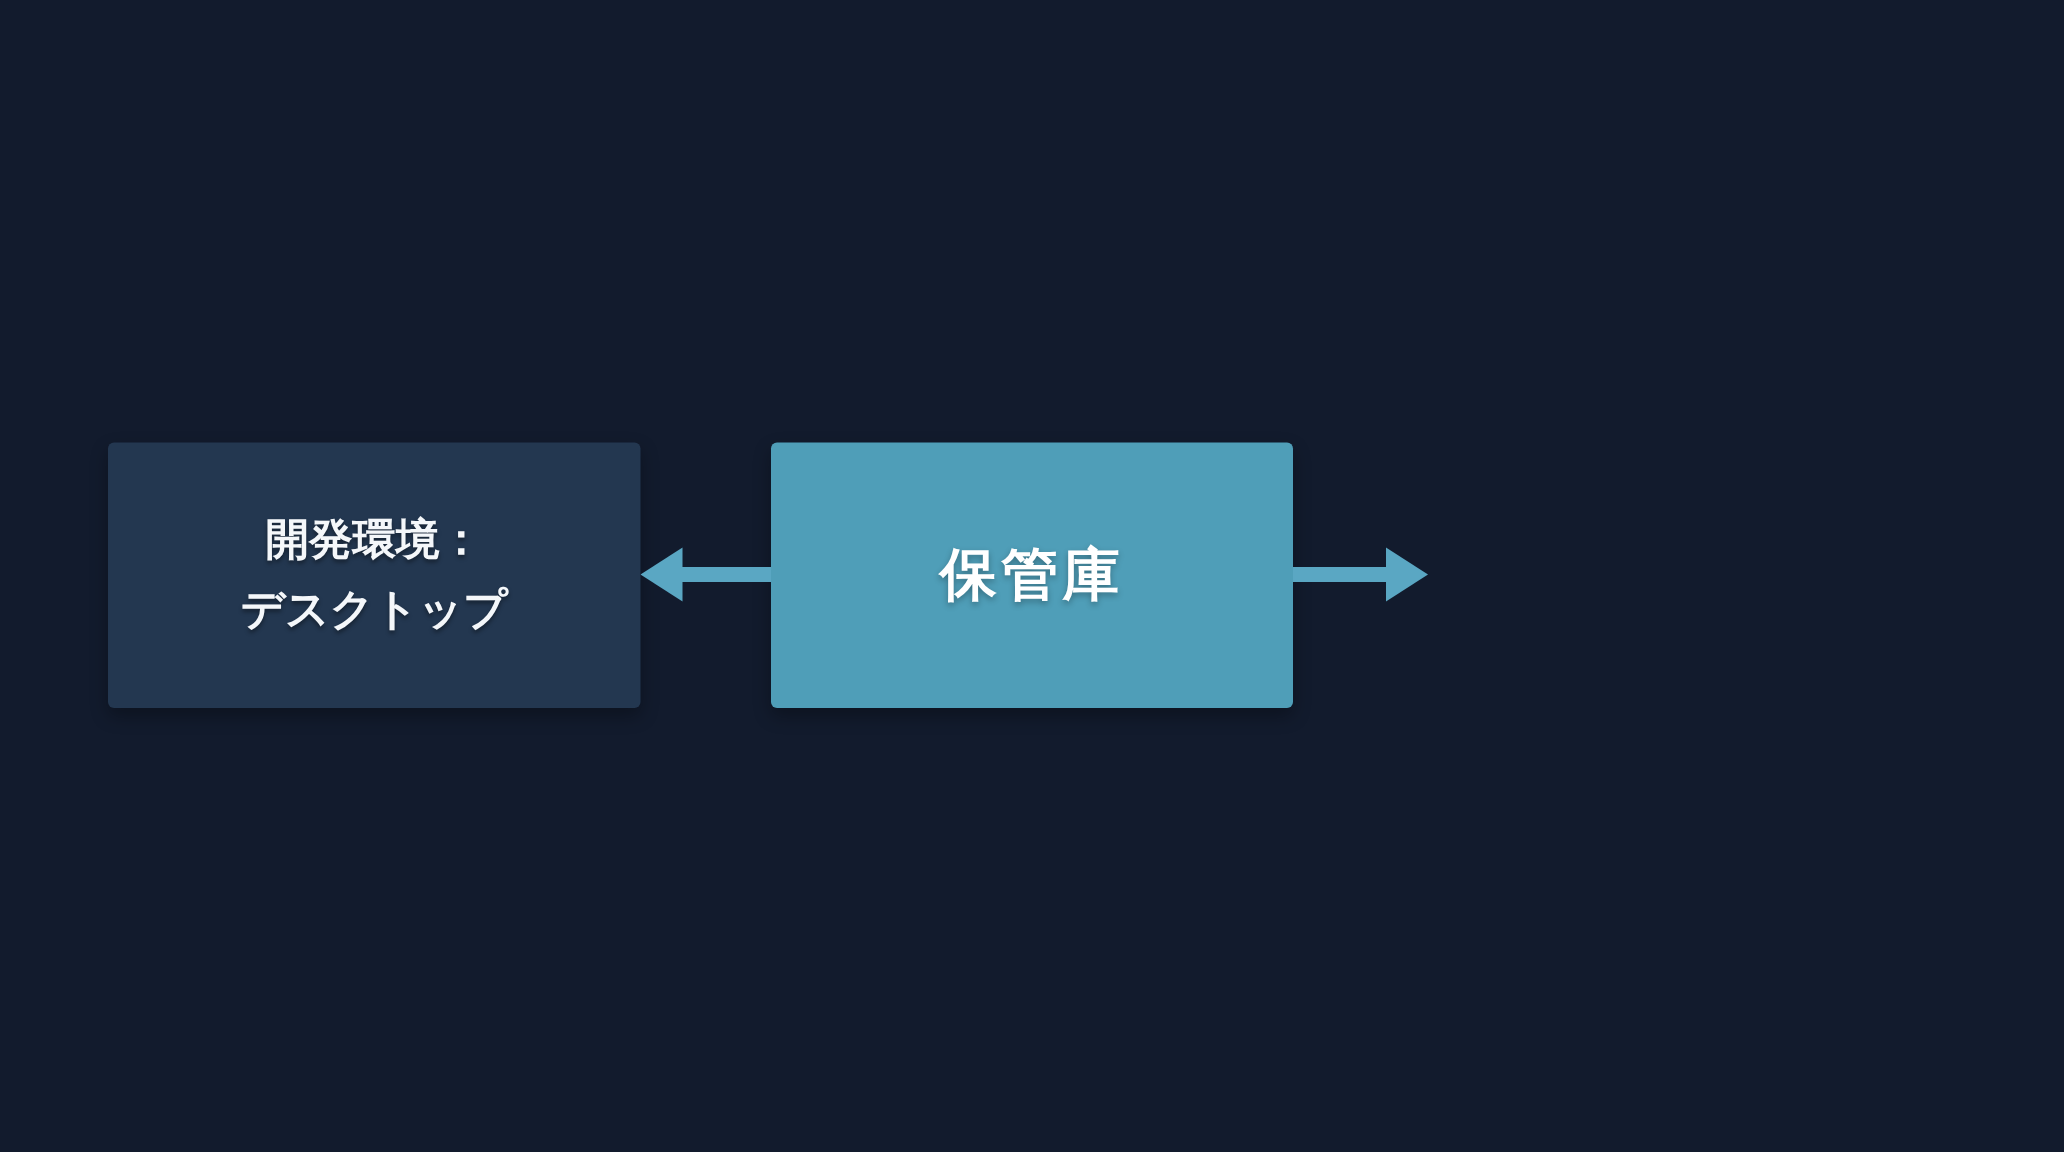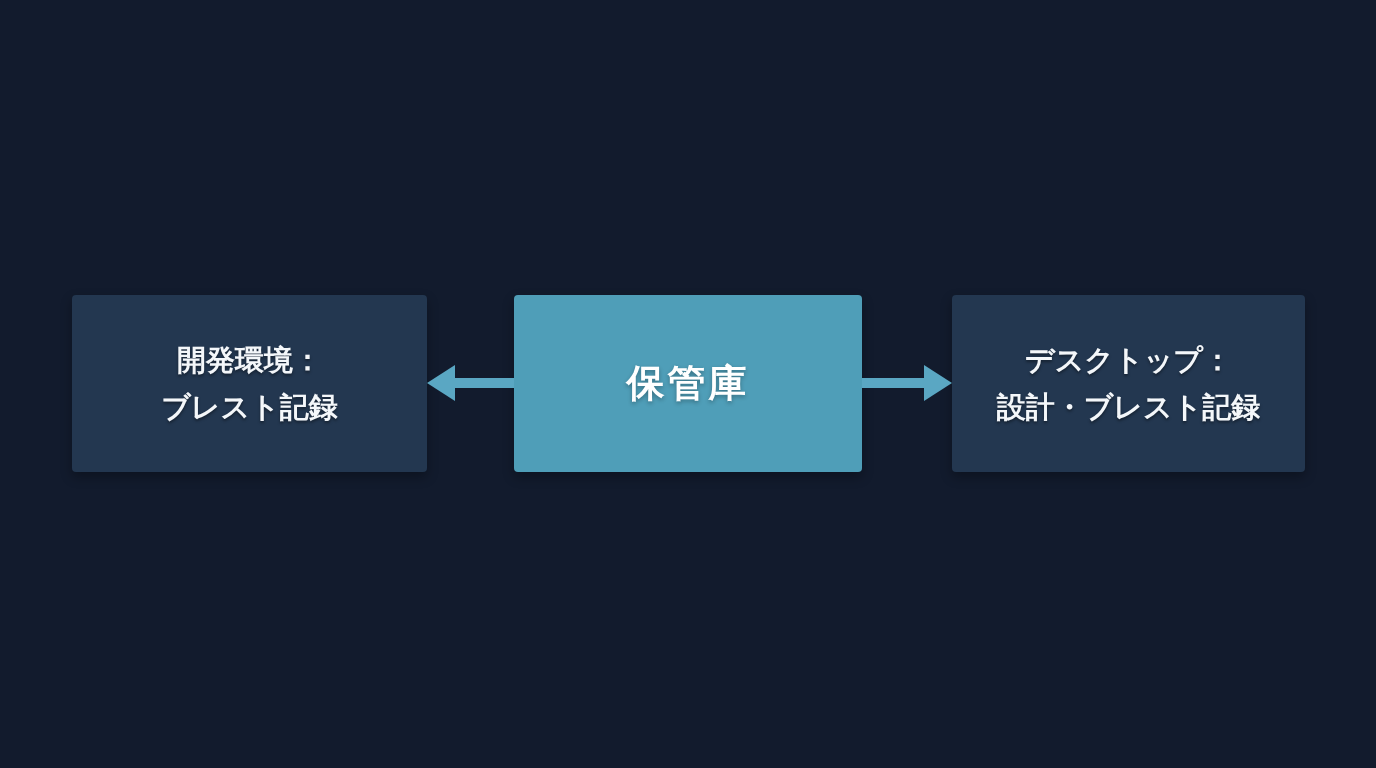--- a/index.html
+++ b/index.html
@@ -55,31 +55,27 @@
   .arrow-left  { left: 427px; }
   .arrow-right { left: 862px; }
 </style>
 </head>
 <body>
 
 <div class="stage">
 
   <div class="node node-side node-left">
     <div>開発環境：</div>
-    <div>ブレスト記録</div>
+    <div>デスクトップ</div>
   </div>
 
   <div class="node node-center">
     <div>保管庫</div>
   </div>
 
-  <div class="node node-side node-right">
-    <div>デスクトップ：</div>
-    <div>設計・ブレスト記録</div>
-  </div>
 
   <svg class="arrow arrow-left" width="87" height="40" viewBox="0 0 87 40">
     <polygon points="0,20 28,2 28,38" fill="#5aa7c3"></polygon>
     <rect x="25" y="15" width="62" height="10" fill="#5aa7c3"></rect>
   </svg>
 
   <svg class="arrow arrow-right" width="90" height="40" viewBox="0 0 90 40">
     <rect x="0" y="15" width="65" height="10" fill="#5aa7c3"></rect>
     <polygon points="90,20 62,2 62,38" fill="#5aa7c3"></polygon>
   </svg>

